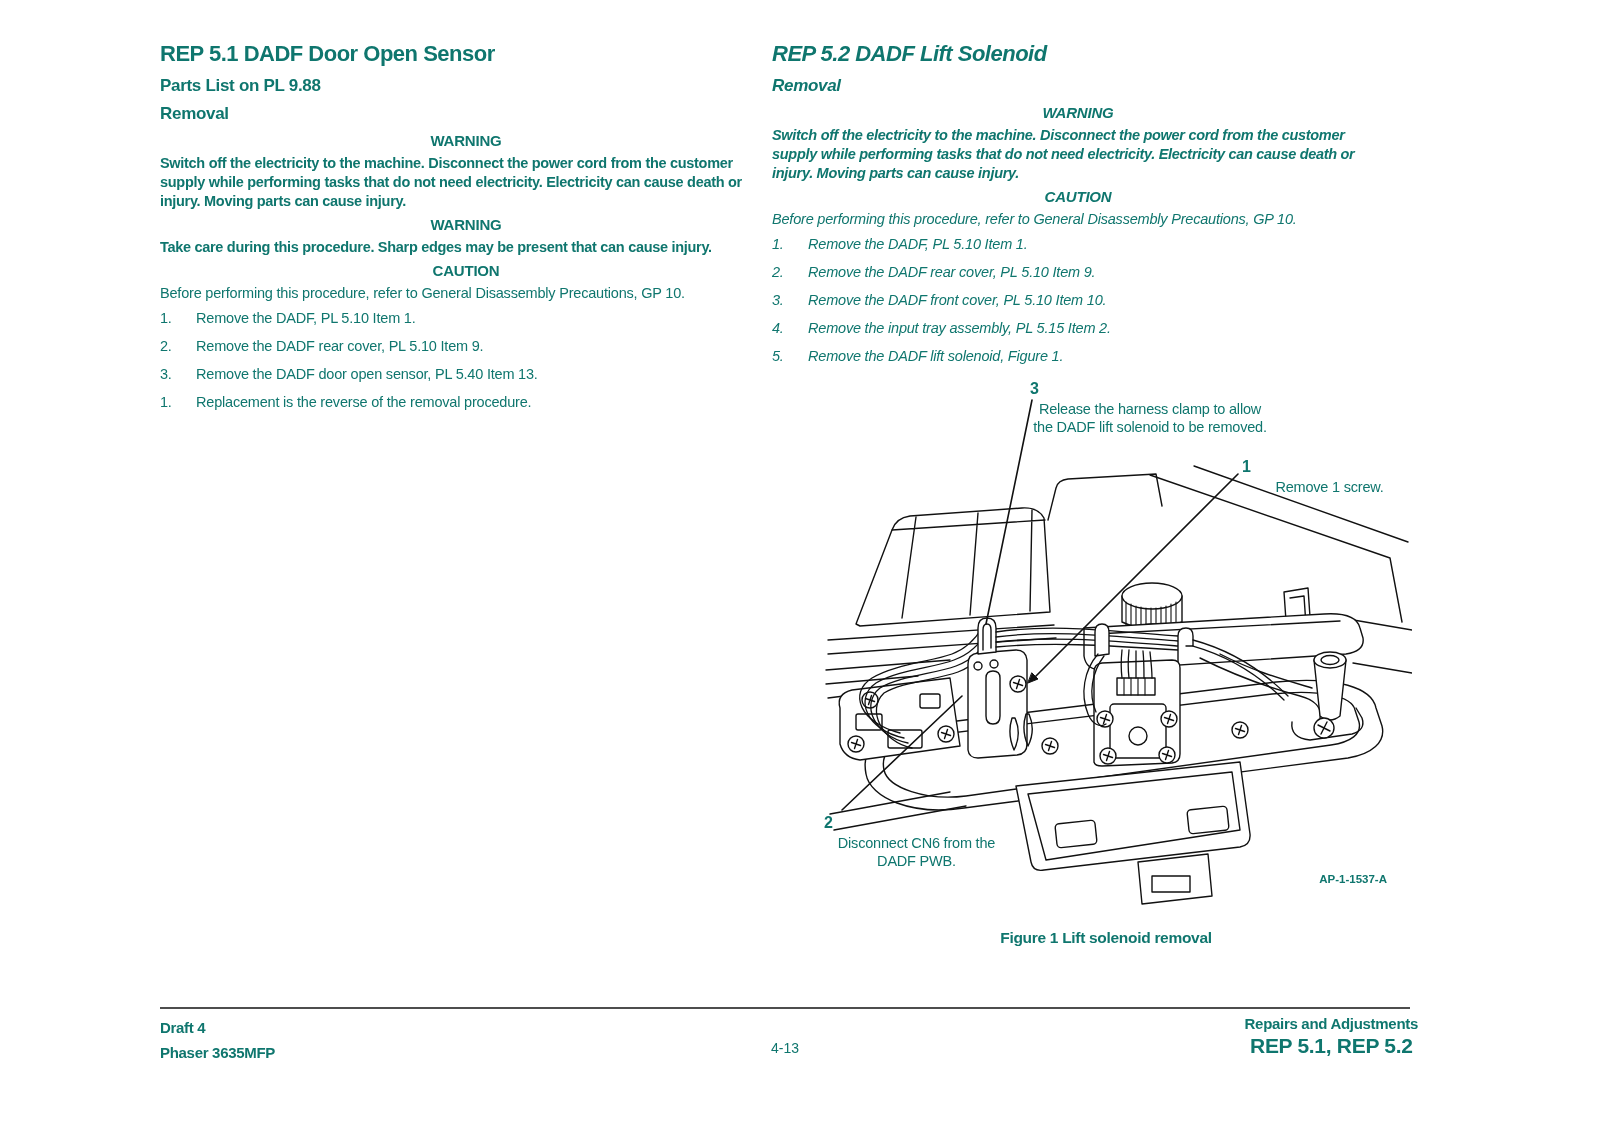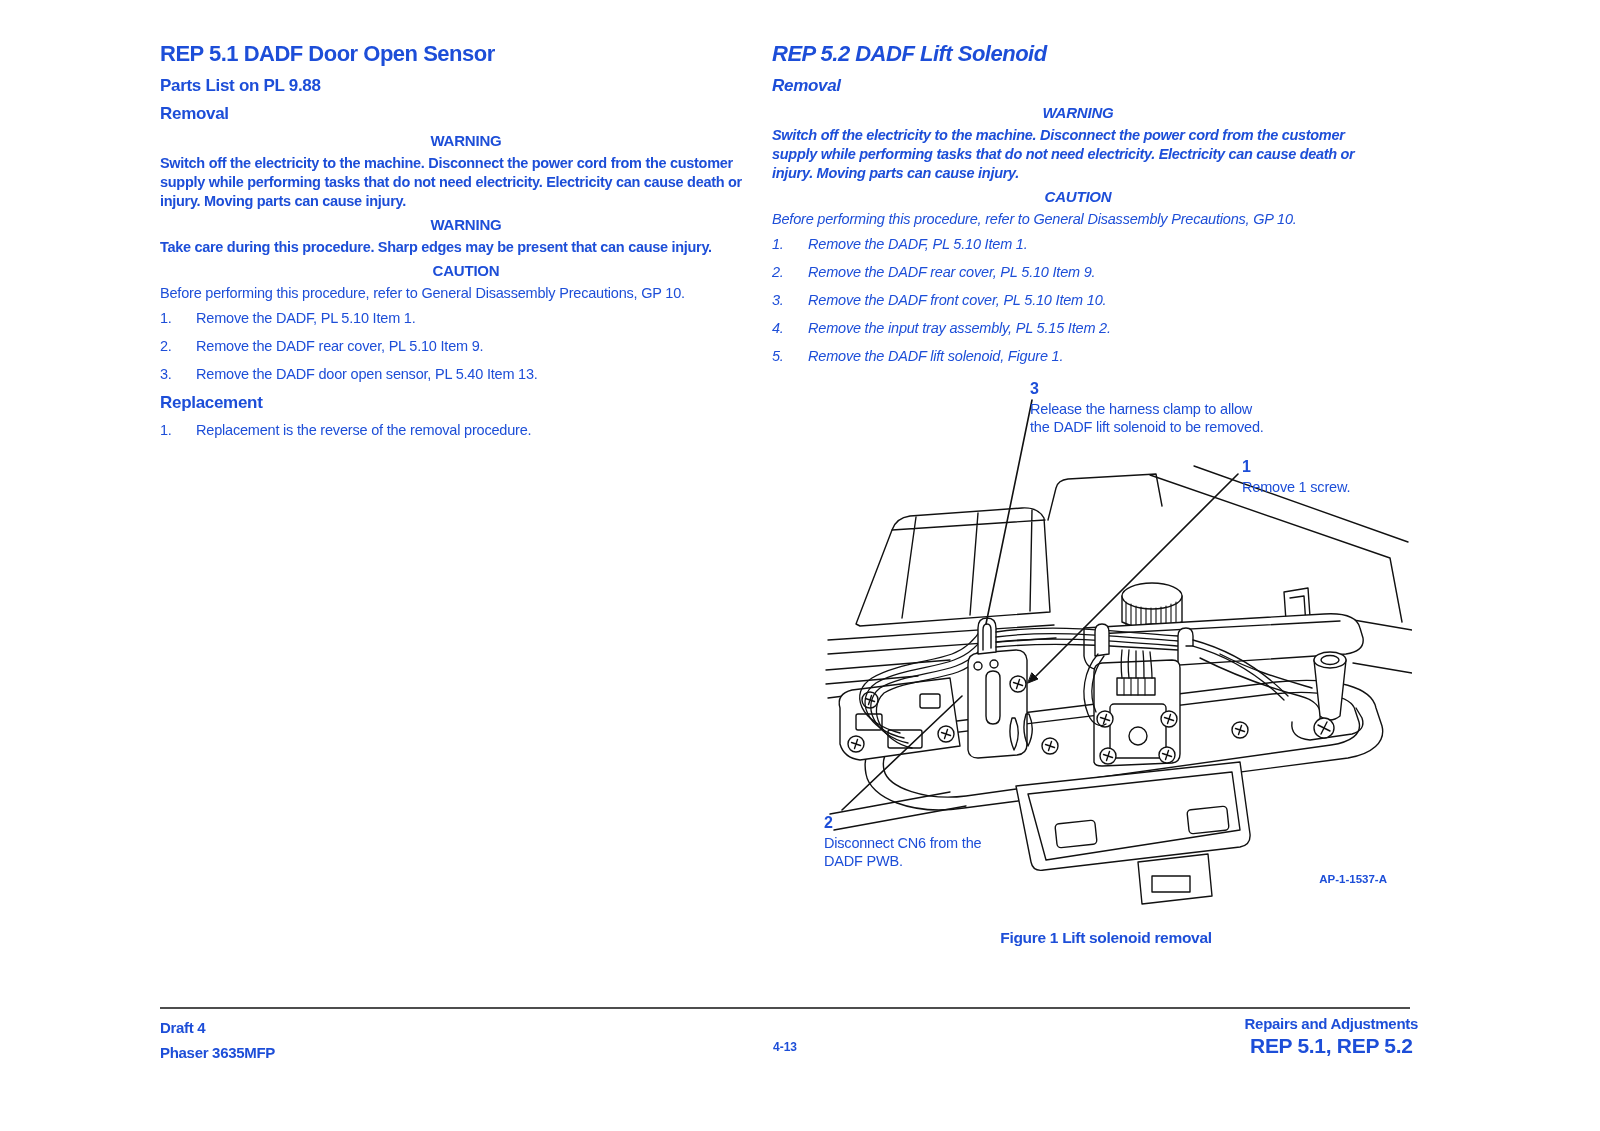--- a/index.html
+++ b/index.html
@@ -1,49 +1,49 @@
 <!DOCTYPE html>
 <html><head>
 <meta charset="utf-8">
 <style>
   html,body { margin:0; padding:0; background:#e8e8e8; }
   .page {
     position:relative; width:1600px; height:1131px; background:#ffffff;
-    font-family:"Liberation Sans", sans-serif; color:#1d4ed8; overflow:hidden;
+    font-family:"Liberation Sans", sans-serif; color:#0f766e; overflow:hidden;
     margin:0 auto;
   }
   .col { position:absolute; top:42px; width:612px; letter-spacing:-0.2px; }
   .col-left  { left:160px; }
   .col-right { left:772px;font-style:italic; }
 
   .rep-title { font-size:22px; font-weight:bold; letter-spacing:-0.5px; margin:0 0 10px 0; line-height:24px; }
   .sub-head  { font-size:17px; font-weight:bold; letter-spacing:-0.3px; margin:0 0 8px 0; line-height:20px; }
   .alert-label { text-align:center; font-weight:bold; font-size:15px; margin:5px 0 4px 0; line-height:18px; }
   .alert-text  { font-weight:bold; font-size:14.5px; line-height:19px; margin:0 0 2px 0; letter-spacing:-0.3px; }
   .body-text   { font-size:14.5px; line-height:19px; margin:0 0 6px 0; }
   .step { display:flex; font-size:14.5px; line-height:19px; margin:0 0 9px 0; }
   .step-num { width:36px; flex:none; }
   .replace-head { margin-top:4px; }
 
   .figure-area { position:absolute; left:800px; top:378px; width:612px; height:565px; }
   .diagram-svg { position:absolute; left:0; top:0; }
   .callout { position:absolute; }
   .callout-num  { font-weight:bold; font-size:16px; line-height:18px; margin-bottom:2px; }
-  .callout-text { font-size:14.5px; line-height:18px; letter-spacing:-0.2px; }
+  .callout-text { font-size:14.5px; line-height:18px; letter-spacing:-0.2px;text-align:center; }
   .callout-3 { left:230px; top:2px;  width:240px; }
   .callout-1 { left:442px; top:80px; width:175px; }
   .callout-2 { left:24px;  top:436px; width:185px; }
   .part-code { position:absolute; right:25px; top:495px; font-size:11.5px; font-weight:bold; letter-spacing:0; }
   .fig-caption { position:absolute; left:0; width:100%; top:551px; text-align:center;
                  font-size:15.5px; font-weight:bold; letter-spacing:-0.3px; }
 
   .footer-rule { position:absolute; left:160px; top:1007px; width:1250px; height:2px; background:#4d4d4d; }
   .footer-left { position:absolute; left:160px; top:1015px; font-size:15px; font-weight:bold; line-height:25px; letter-spacing:-0.3px; }
   .footer-page { position:absolute; left:160px; top:1040px; width:1250px; text-align:center;
-                 font-size:12px; font-weight:bold; }
+                 font-size:14px; font-weight:normal; }
   .footer-right { position:absolute; right:182px; top:1015px; text-align:center; letter-spacing:-0.3px; }
   .footer-section { font-size:15px; font-weight:bold; line-height:17px; }
   .footer-reps    { font-size:21px; font-weight:bold; line-height:23px; margin-top:2px; }
 </style>
 </head>
 <body>
 
 <div class="page">
 
   <section class="col col-left">
@@ -66,21 +66,20 @@
     </div>
     <div class="step">
       <span class="step-num">2.</span>
       <span>Remove the DADF rear cover, PL 5.10 Item 9.</span>
     </div>
     <div class="step">
       <span class="step-num">3.</span>
       <span>Remove the DADF door open sensor, PL 5.40 Item 13.</span>
     </div>
 
-    <h2 class="sub-head replace-head">Replacement</h2>
     <div class="step">
       <span class="step-num">1.</span>
       <span>Replacement is the reverse of the removal procedure.</span>
     </div>
   </section>
 
   <section class="col col-right">
     <h1 class="rep-title">REP 5.2 DADF Lift Solenoid</h1>
     <h2 class="sub-head">Removal</h2>
 

